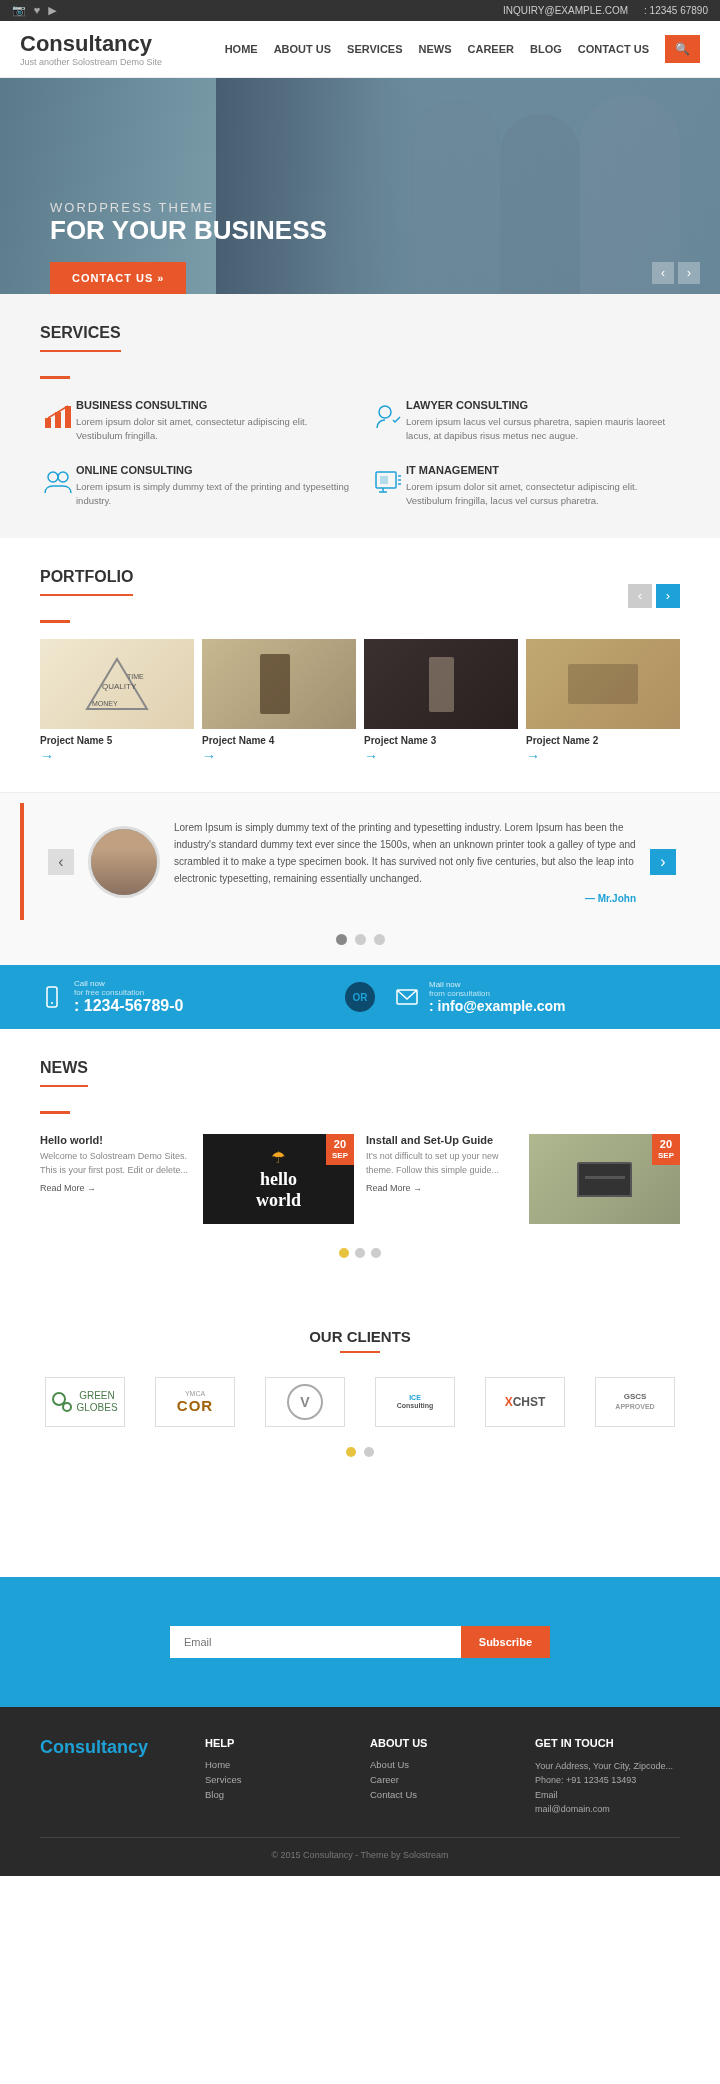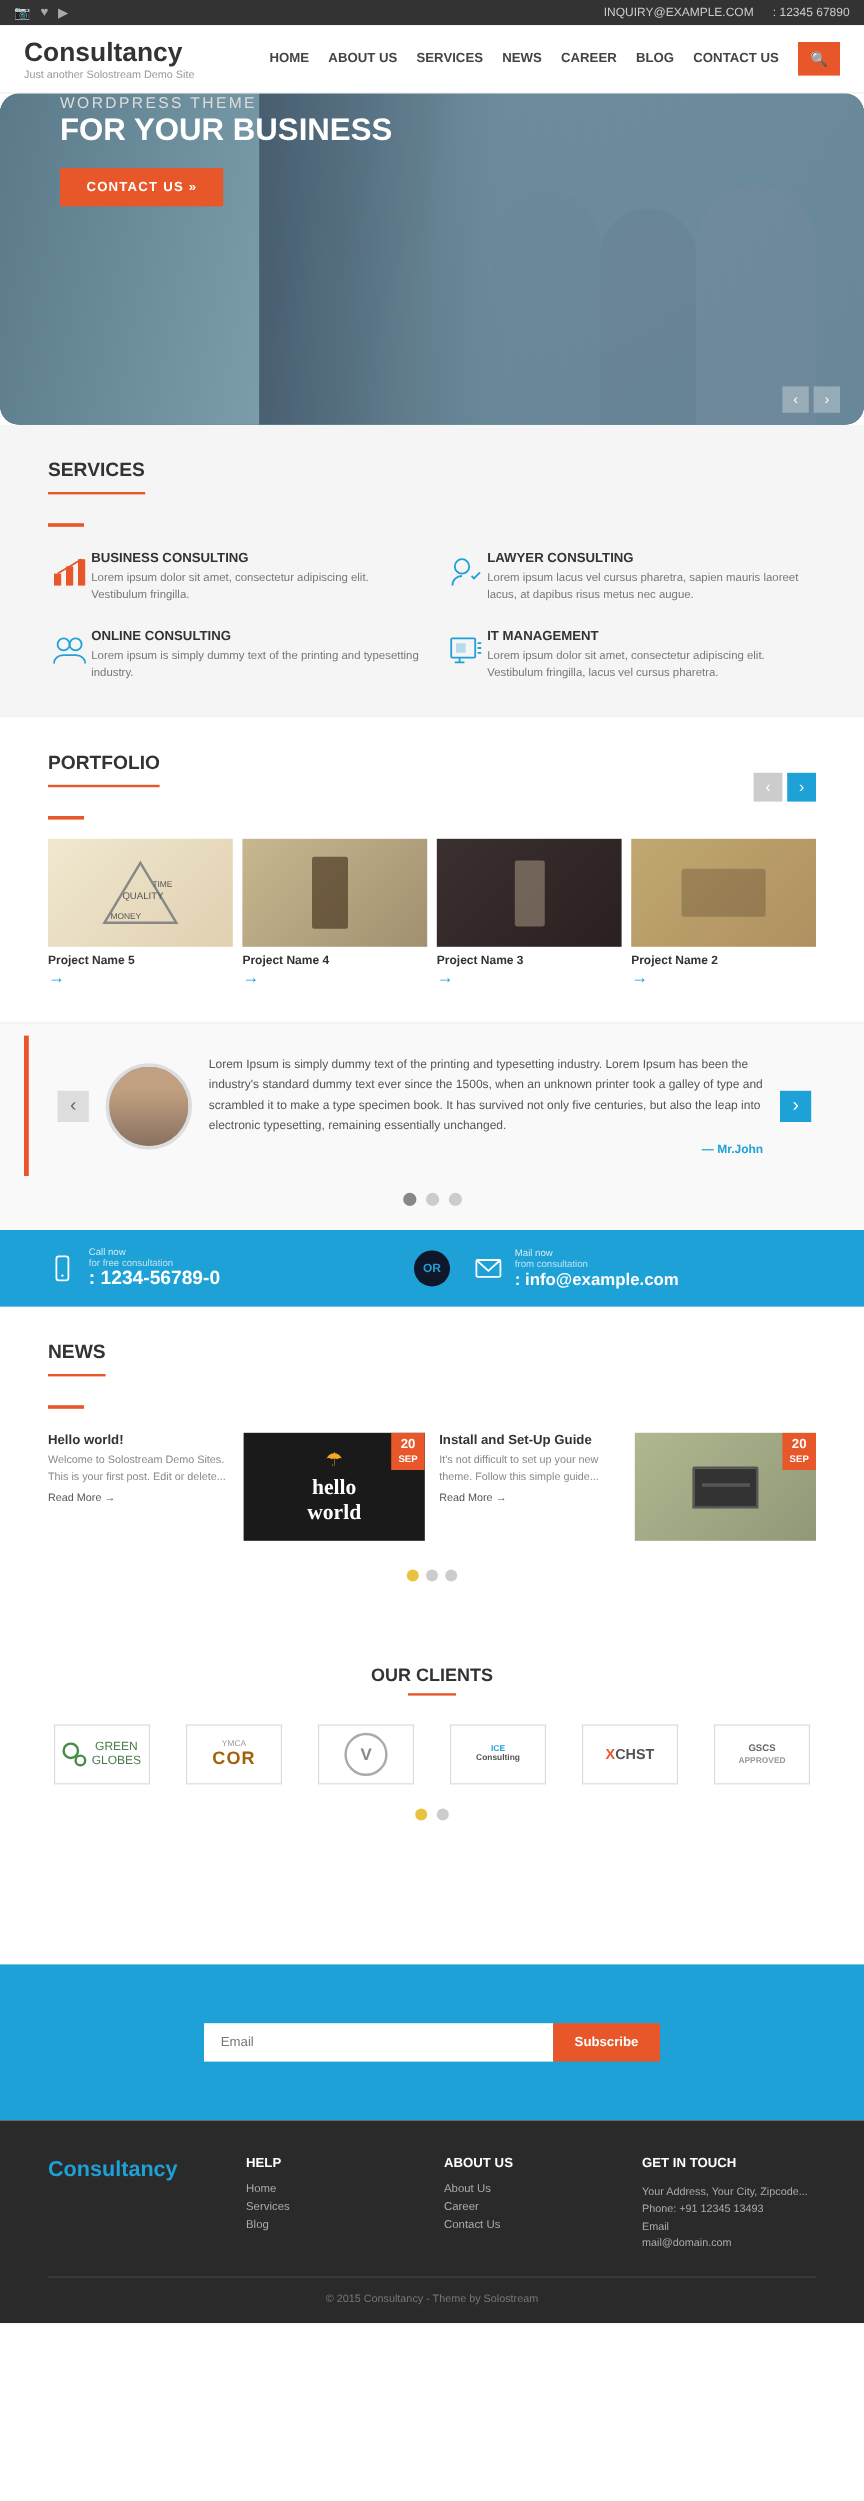--- a/index.html
+++ b/index.html
@@ -13,21 +13,21 @@
     
     .header { display: flex; align-items: center; padding: 10px 20px; background: #fff; border-bottom: 1px solid #eee; }
     .logo { margin-right: auto; }
     .logo-title { font-size: 22px; font-weight: bold; color: #333; }
     .logo-sub { font-size: 9px; color: #999; }
     .nav { display: flex; align-items: center; gap: 16px; font-size: 11px; color: #444; }
     .nav-item { cursor: pointer; text-transform: uppercase; font-weight: 600; color: #444; white-space: nowrap; }
     .search-btn { background: #e8572a; color: #fff; border: none; padding: 7px 10px; cursor: pointer; font-size: 12px; }
 
     
-    .hero { position: relative; height: 276px; background: linear-gradient(rgba(40,60,80,0.65), rgba(30,50,70,0.65)), #6a8a9a; overflow: hidden; display: flex; align-items: flex-start; border-radius: 16px; }
+    .hero { position: relative; height: 216px; background: linear-gradient(rgba(40,60,80,0.65), rgba(30,50,70,0.65)), #6a8a9a; overflow: hidden; display: flex; align-items: flex-end; }
     .hero-bg { position: absolute; inset: 0; background: linear-gradient(100deg, #5a7a8a 0%, #8aacb8 50%, #6a8a9a 100%); z-index: 0; }
     .hero-content { position: relative; z-index: 2; padding-left: 50px; }
     .hero-sub { font-size: 13px; color: #ddd; letter-spacing: 2px; text-transform: uppercase; }
     .hero-title { font-size: 26px; font-weight: 900; color: #fff; text-transform: uppercase; line-height: 1.2; margin-bottom: 16px; }
     .hero-btn { background: #e8572a; color: #fff; border: none; padding: 10px 22px; font-size: 11px; font-weight: bold; text-transform: uppercase; cursor: pointer; letter-spacing: 1px; }
     .hero-arrows { position: absolute; bottom: 10px; right: 20px; display: flex; gap: 4px; z-index: 3; }
     .hero-arrow { background: rgba(255,255,255,0.3); color: #fff; border: none; width: 22px; height: 22px; cursor: pointer; font-size: 12px; display: flex; align-items: center; justify-content: center; }
 
     
     .services-section { background: #f5f5f5; padding: 30px 40px; }
@@ -51,21 +51,21 @@
     .portfolio-img-1 { background: linear-gradient(135deg, #f0e8d0, #e0d0b0); }
     .portfolio-img-2 { background: linear-gradient(135deg, #c8b890, #a09070); }
     .portfolio-img-3 { background: linear-gradient(135deg, #3a3030, #2a2020); }
     .portfolio-img-4 { background: linear-gradient(135deg, #c0a870, #b09060); }
     .portfolio-name { font-size: 10px; font-weight: bold; color: #333; margin-top: 6px; }
     .portfolio-arrow { font-size: 14px; color: #1da1d6; }
 
     
     .contact-bar { background: #1da1d6; display: flex; align-items: center; padding: 14px 40px; gap: 0; }
     .contact-bar-phone { display: flex; align-items: center; gap: 10px; flex: 1; color: #fff; }
-    .contact-or { background: #0f172a; color: #1da1d6; font-size: 10px; font-weight: bold; width: 30px; height: 30px; border-radius: 50%; display: flex; align-items: center; justify-content: center; margin: 0 20px; flex-shrink: 0; }
+    .contact-or { background: #0c4a6e; color: #1da1d6; font-size: 10px; font-weight: bold; width: 30px; height: 30px; border-radius: 50%; display: flex; align-items: center; justify-content: center; margin: 0 20px; flex-shrink: 0; }
     .contact-bar-email { display: flex; align-items: center; gap: 10px; flex: 1; color: #fff; }
     .phone-icon-svg, .mail-icon-svg { width: 24px; height: 24px; }
 
     
     .news-section { padding: 30px 40px; background: #fff; }
     .news-grid { display: grid; grid-template-columns: 1fr 1fr 1fr 1fr; gap: 12px; }
     .news-item { }
     .news-img { height: 90px; background: #222; position: relative; overflow: hidden; margin-bottom: 8px; }
     .news-img-hello { background: #1a1a1a; display: flex; align-items: center; justify-content: center; flex-direction: column; }
     .news-img-laptop { background: linear-gradient(135deg, #8a9a7a, #a0b080); }

